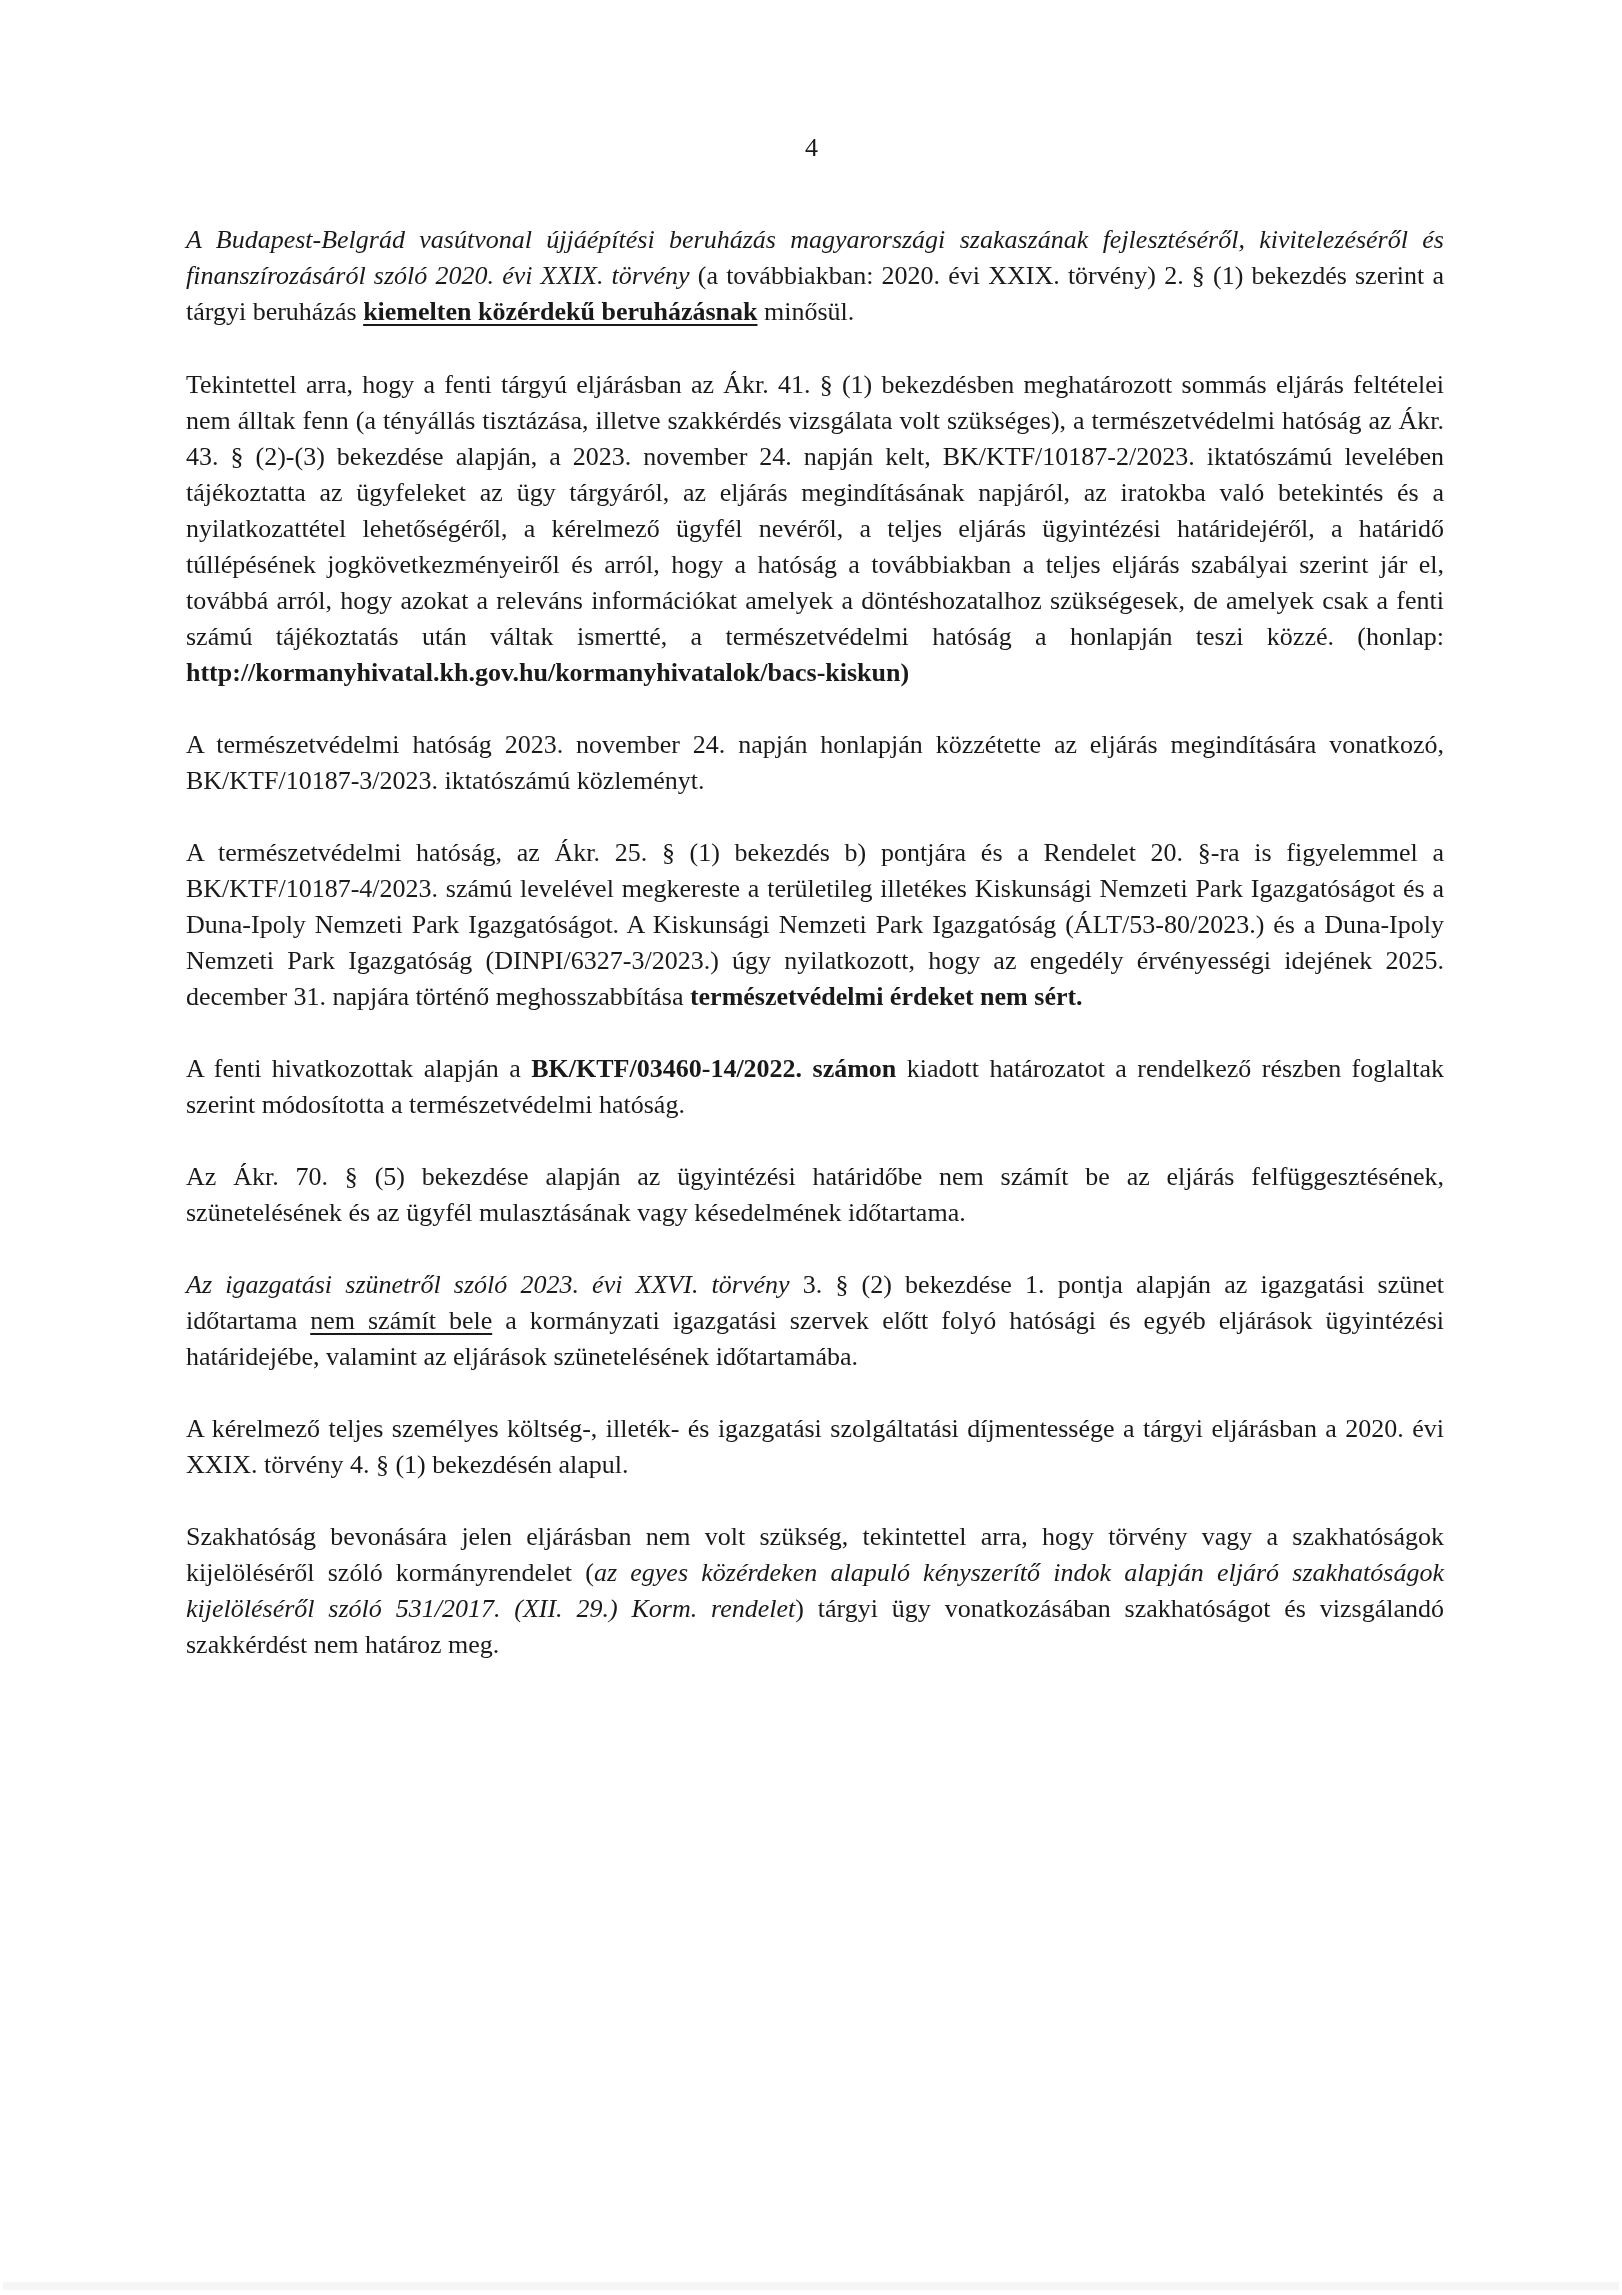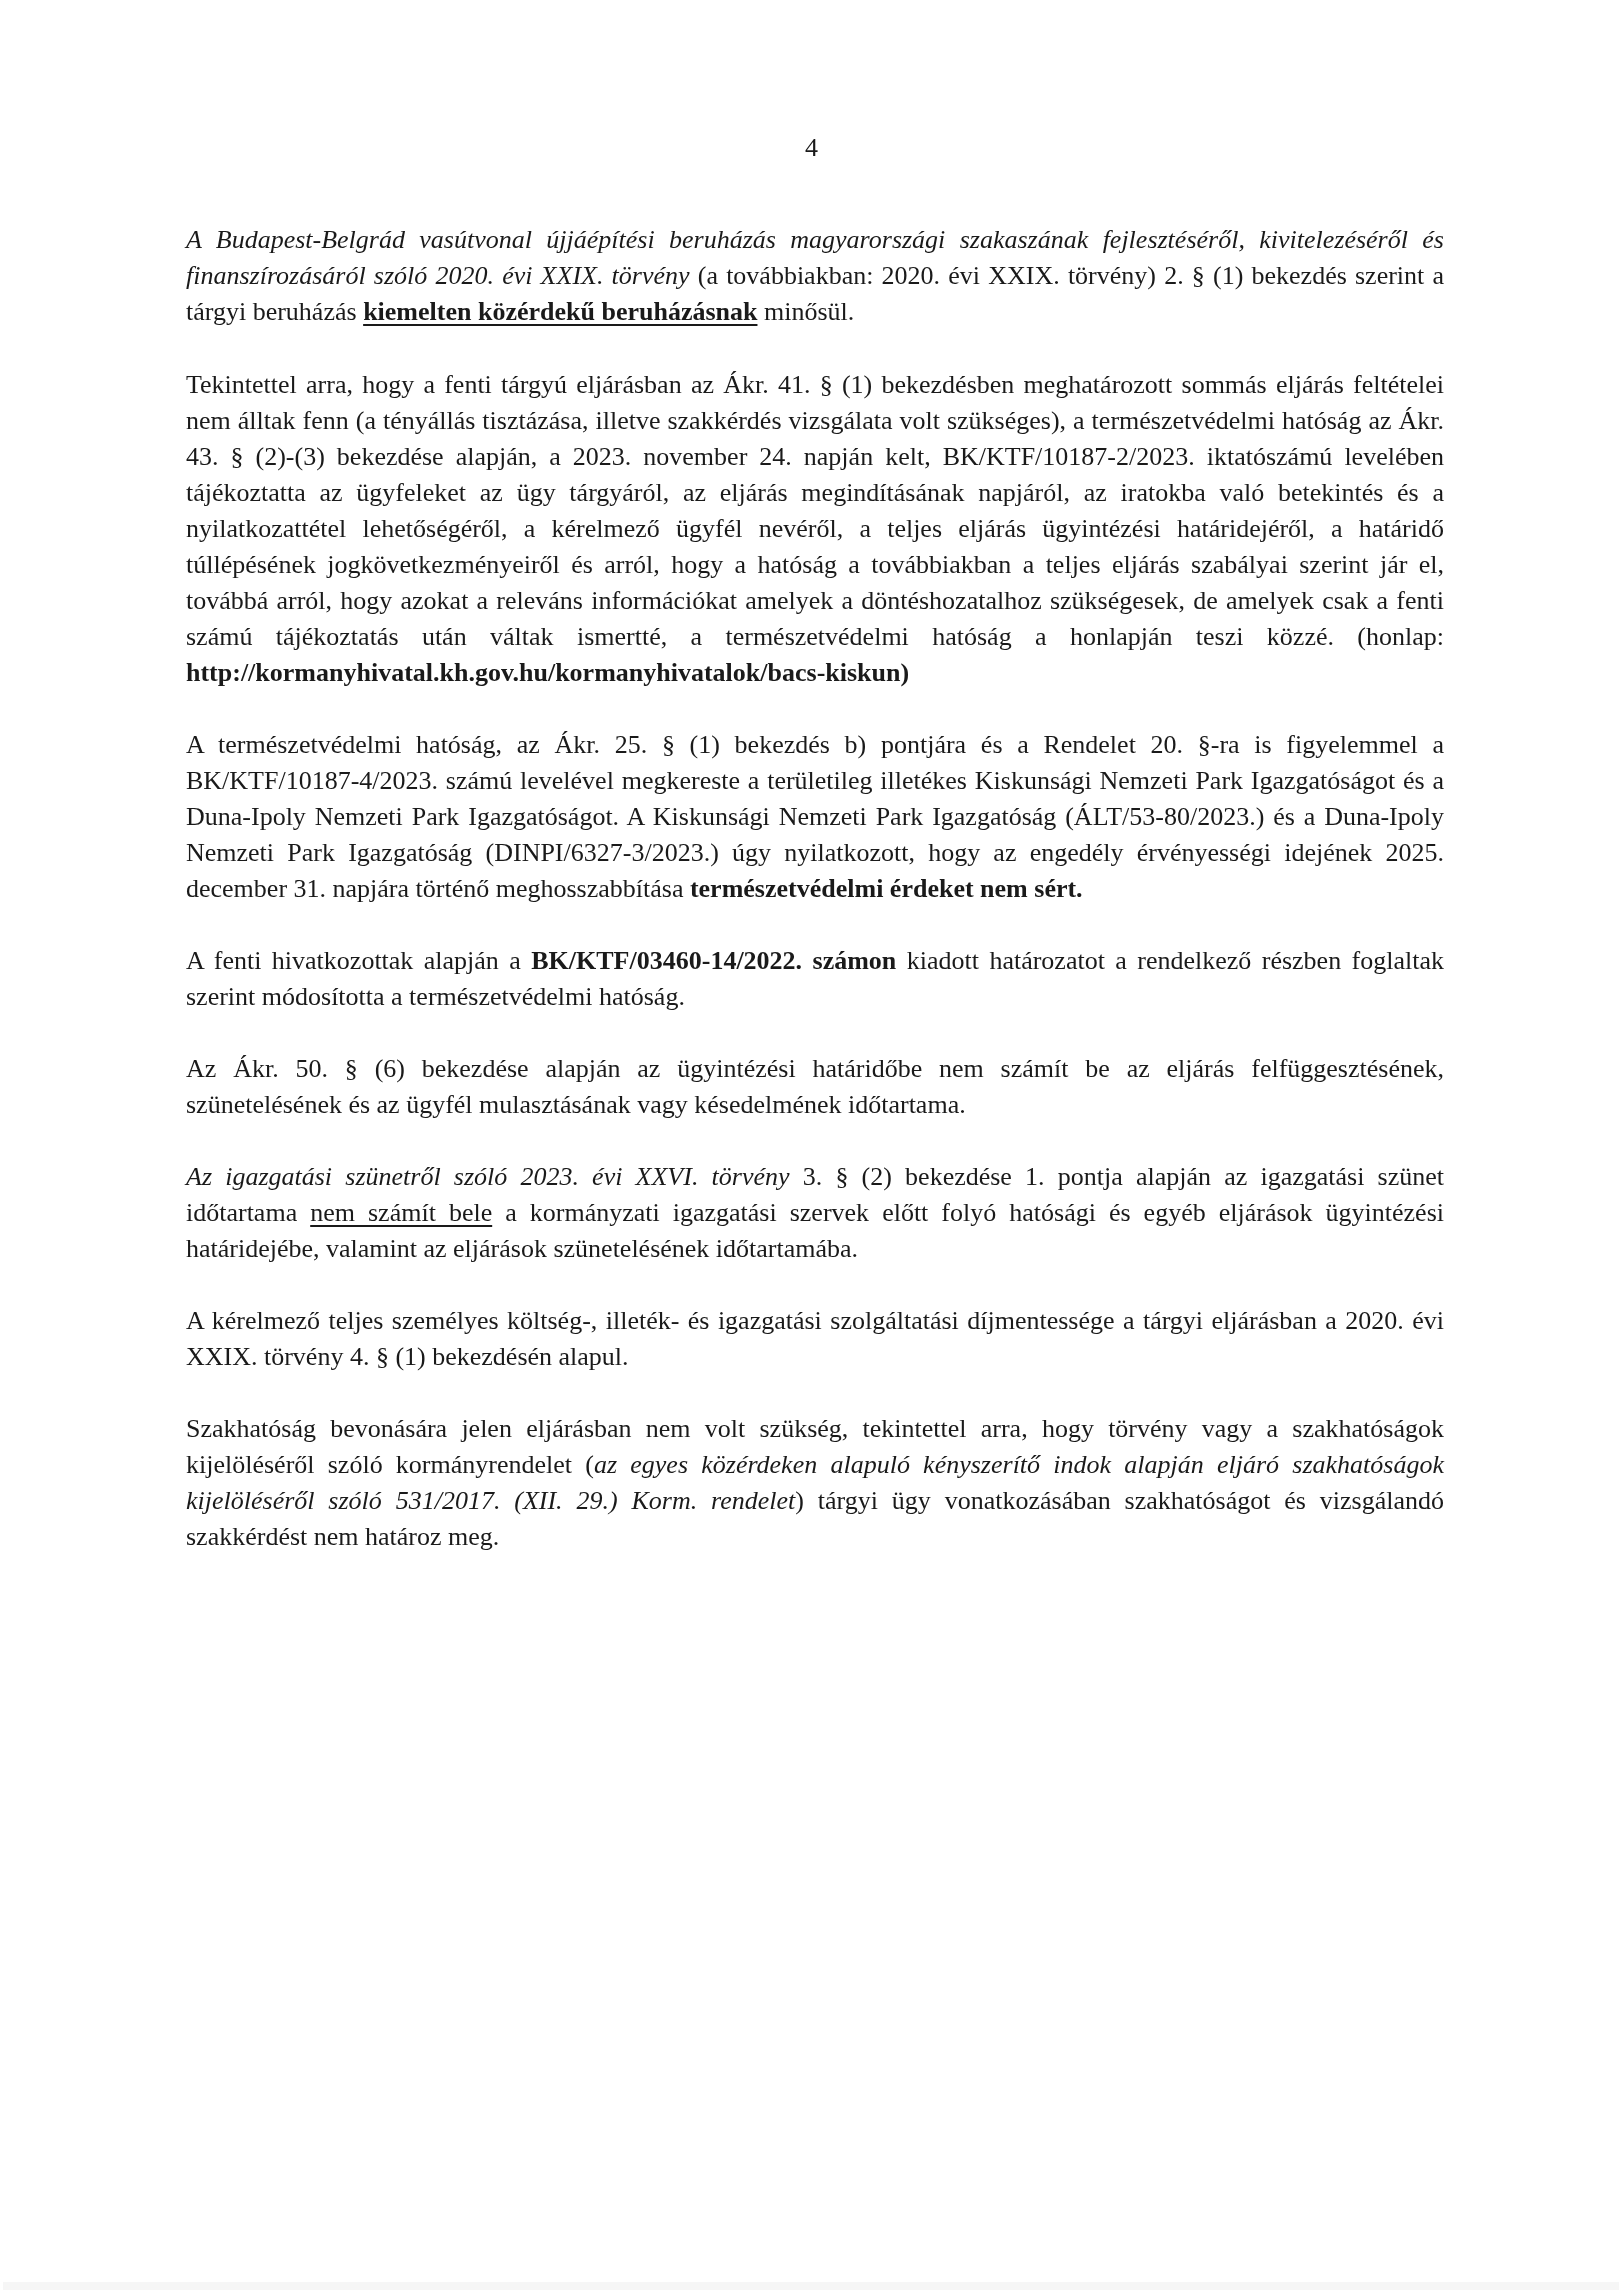--- a/index.html
+++ b/index.html
@@ -33,27 +33,28 @@
 
 <div class="page">
   <div class="page-number">4</div>
 
   <div class="body-text">
 
     <p class="para p1"><em>A Budapest-Belgrád vasútvonal újjáépítési beruházás magyarországi szakaszának fejlesztéséről, kivitelezéséről és finanszírozásáról szóló 2020. évi XXIX. törvény</em><span> (a továbbiakban: 2020. évi XXIX. törvény) 2. § (1) bekezdés szerint a tárgyi beruházás </span><strong class="u">kiemelten közérdekű beruházásnak</strong><span> minősül.</span></p>
 
     <p class="para"><span>Tekintettel arra, hogy a fenti tárgyú eljárásban az Ákr. 41. § (1) bekezdésben meghatározott sommás eljárás feltételei nem álltak fenn (a tényállás tisztázása, illetve szakkérdés vizsgálata volt szükséges), a természetvédelmi hatóság az Ákr. 43. § (2)-(3) bekezdése alapján, a 2023. november 24. napján kelt, BK/KTF/10187-2/2023. iktatószámú levelében tájékoztatta az ügyfeleket az ügy tárgyáról, az eljárás megindításának napjáról, az iratokba való betekintés és a nyilatkozattétel lehetőségéről, a kérelmező ügyfél nevéről, a teljes eljárás ügyintézési határidejéről, a határidő túllépésének jogkövetkezményeiről és arról, hogy a hatóság a továbbiakban a teljes eljárás szabályai szerint jár el, továbbá arról, hogy azokat a releváns információkat amelyek a döntéshozatalhoz szükségesek, de amelyek csak a fenti számú tájékoztatás után váltak ismertté, a természetvédelmi hatóság a honlapján teszi közzé. (honlap: </span><span class="link">http://kormanyhivatal.kh.gov.hu/kormanyhivatalok/bacs-kiskun)</span></p>
 
+    <p class="para"><span>A természetvédelmi hatóság 2023. november 24. napján honlapján közzétette az eljárás megindítására vonatkozó, BK/KTF/10187-3/2023. iktatószámú közleményt.</span></p>
 
     <p class="para"><span>A természetvédelmi hatóság, az Ákr. 25. § (1) bekezdés b) pontjára és a Rendelet 20. §-ra is figyelemmel a BK/KTF/10187-4/2023. számú levelével megkereste a területileg illetékes Kiskunsági Nemzeti Park Igazgatóságot és a Duna-Ipoly Nemzeti Park Igazgatóságot. A Kiskunsági Nemzeti Park Igazgatóság (ÁLT/53-80/2023.) és a Duna-Ipoly Nemzeti Park Igazgatóság (DINPI/6327-3/2023.) úgy nyilatkozott, hogy az engedély érvényességi idejének 2025. december 31. napjára történő meghosszabbítása </span><strong>természetvédelmi érdeket nem sért.</strong></p>
 
 
     <p class="para"><span>A fenti hivatkozottak alapján a </span><strong>BK/KTF/03460-14/2022. számon</strong><span> kiadott határozatot a rendelkező részben foglaltak szerint módosította a természetvédelmi hatóság.</span></p>
 
-    <p class="para"><span>Az Ákr. 50. § (6) bekezdése alapján az ügyintézési határidőbe nem számít be az eljárás felfüggesztésének, szünetelésének és az ügyfél mulasztásának vagy késedelmének időtartama.</span></p>
+    <p class="para"><span>Az Ákr. 70. § (5) bekezdése alapján az ügyintézési határidőbe nem számít be az eljárás felfüggesztésének, szünetelésének és az ügyfél mulasztásának vagy késedelmének időtartama.</span></p>
 
     <p class="para"><em>Az igazgatási szünetről szóló 2023. évi XXVI. törvény</em><span> 3. § (2) bekezdése 1. pontja alapján az igazgatási szünet időtartama </span><span class="u">nem számít bele</span><span> a kormányzati igazgatási szervek előtt folyó hatósági és egyéb eljárások ügyintézési határidejébe, valamint az eljárások szünetelésének időtartamába.</span></p>
 
 
     <p class="para"><span>A kérelmező teljes személyes költség-, illeték- és igazgatási szolgáltatási díjmentessége a tárgyi eljárásban a 2020. évi XXIX. törvény 4. § (1) bekezdésén alapul.</span></p>
 
     <p class="para"><span>Szakhatóság bevonására jelen eljárásban nem volt szükség, tekintettel arra, hogy törvény vagy a szakhatóságok kijelöléséről szóló kormányrendelet (</span><em>az egyes közérdeken alapuló kényszerítő indok alapján eljáró szakhatóságok kijelöléséről szóló 531/2017. (XII. 29.) Korm. rendelet</em><span>) tárgyi ügy vonatkozásában szakhatóságot és vizsgálandó szakkérdést nem határoz meg.</span></p>
 
 
   </div>

